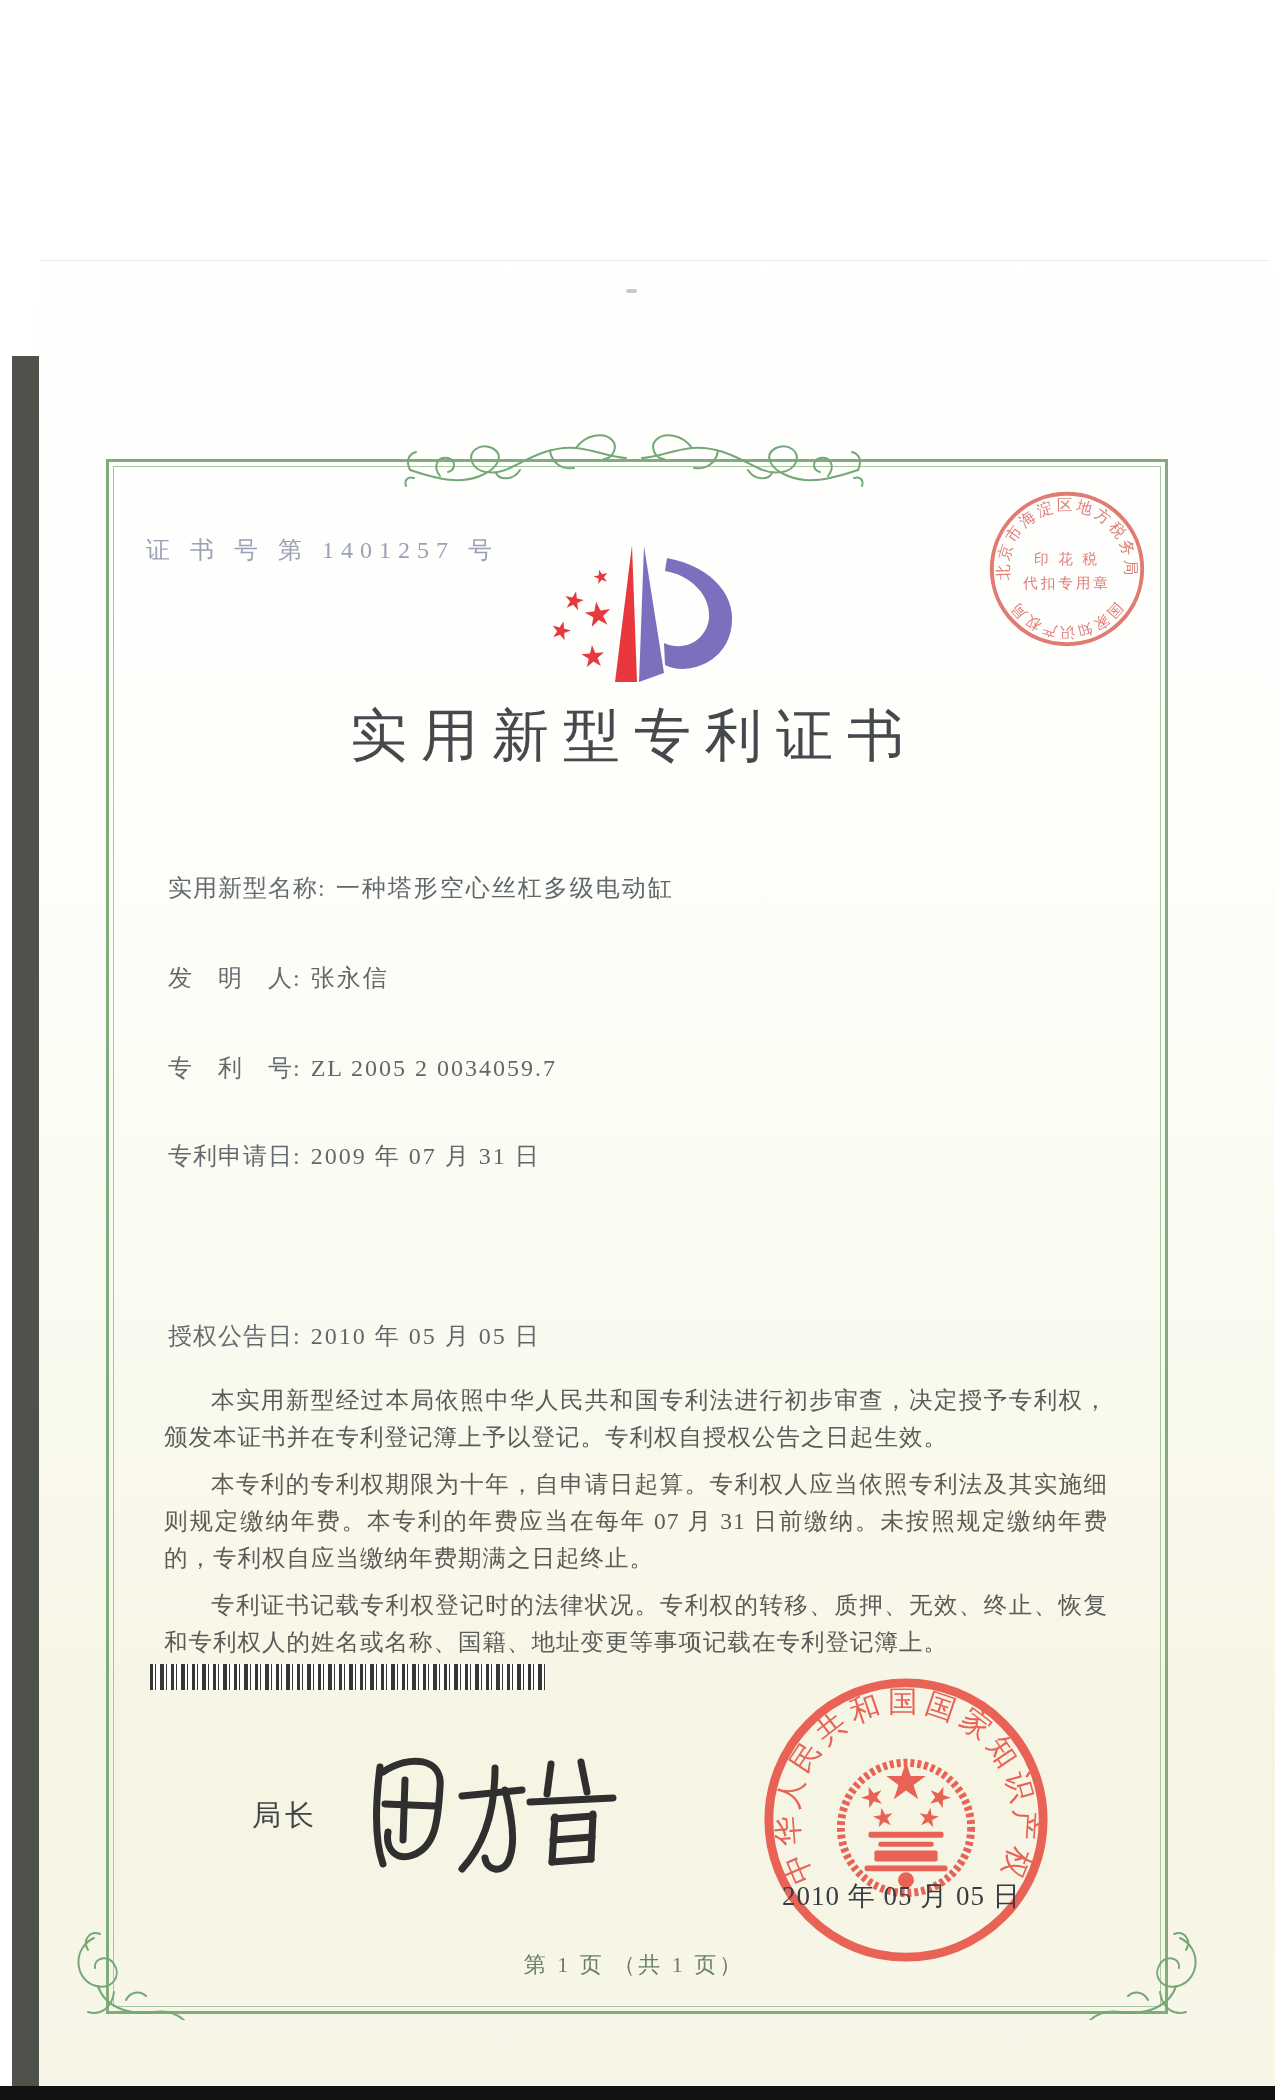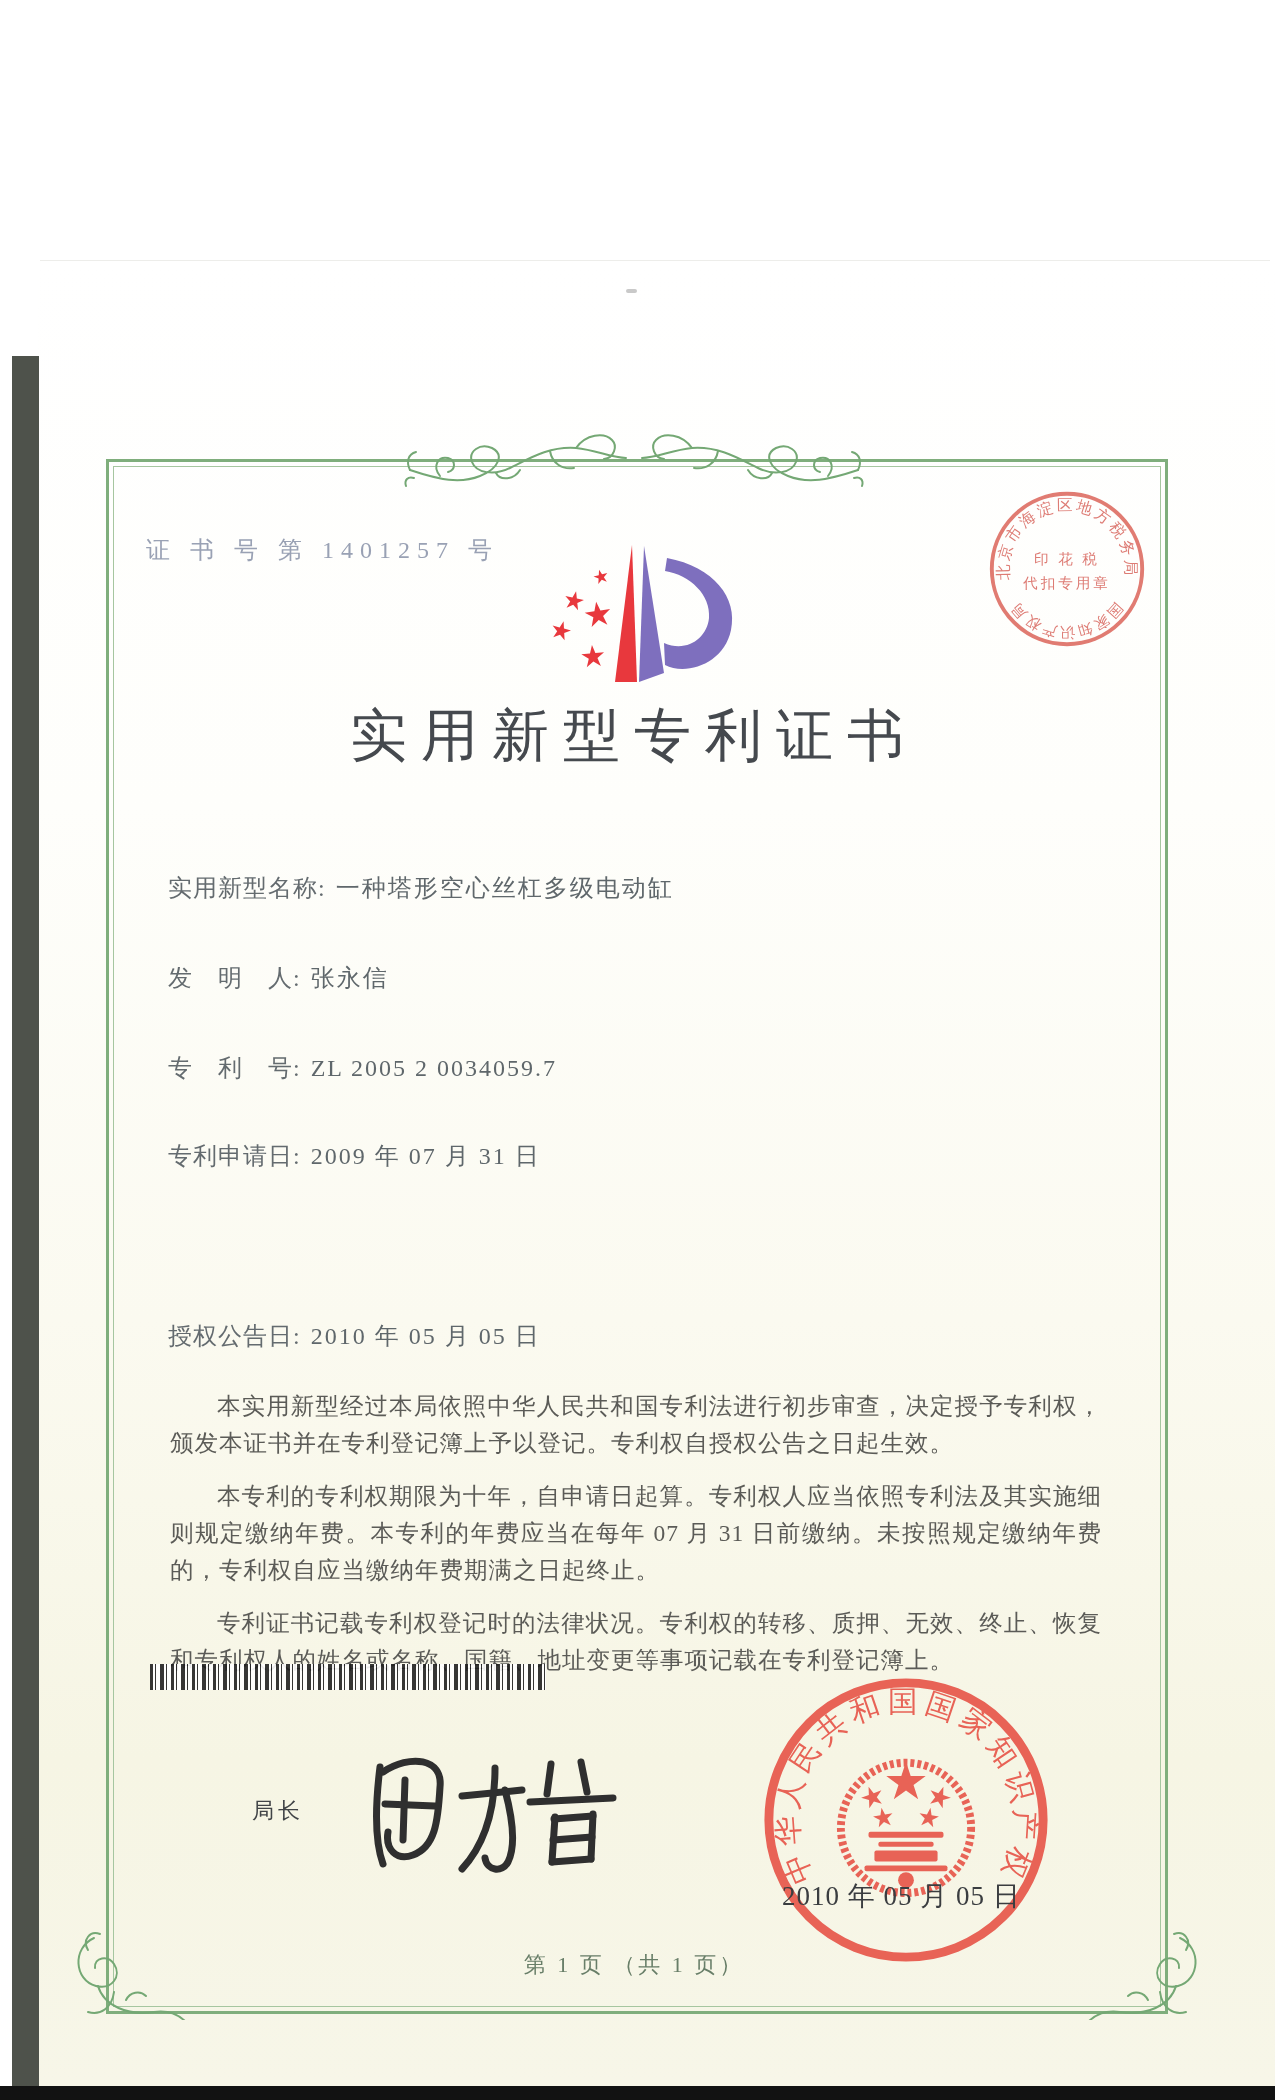--- a/index.html
+++ b/index.html
@@ -34,28 +34,28 @@
   .office-seal{position:absolute;left:758px;top:1672px;width:296px;height:296px;opacity:.93;}
   .seal-ring-text{font-size:30px;letter-spacing:6px;fill:#e7584c;font-family:"Liberation Serif",serif;}
   .seal-date{position:absolute;left:782px;top:1878px;font-size:27px;color:#3a3d40;letter-spacing:1px;z-index:6;}
   
   .field{position:absolute;left:168px;font-size:24px;color:#646b6f;letter-spacing:1px;white-space:nowrap;}
   .field .fvalue{margin-left:10px;color:#5f676b;letter-spacing:2px;}
   .f1{top:872px;} .f2{top:962px;} .f3{top:1052px;} .f4{top:1140px;} .f5{top:1228px;} .f6{top:1320px;}
   
   .body-text{position:absolute;left:154px;top:1372px;width:964px;font-size:23.5px;line-height:37px;
              color:#5b5b57;text-align:justify;letter-spacing:1px;}
-  .body-text p{margin:16px;text-indent:2em;}
+  .body-text p{margin:10px;text-indent:2em;}
   
   .barcode{position:absolute;left:150px;top:1664px;width:396px;height:26px;opacity:.88;
     background:repeating-linear-gradient(90deg,
       #1c1c1c 0 3px,#ffffff 3px 5px,#1c1c1c 5px 6px,#ffffff 6px 10px,
       #1c1c1c 10px 14px,#ffffff 14px 16px,#1c1c1c 16px 17px,#ffffff 17px 21px);}
   
-  .director{position:absolute;left:252px;top:1796px;font-size:22px;color:#414447;letter-spacing:4px;}
+  .director{position:absolute;left:252px;top:1796px;font-size:29px;color:#414447;letter-spacing:4px;}
   .signature{position:absolute;left:325px;top:1722px;width:300px;height:185px;z-index:5;}
   
   .footer{position:absolute;left:106px;top:1950px;width:1056px;text-align:center;
           font-size:22px;color:#687e68;letter-spacing:3px;}
   .green-stroke{stroke:#74a874;fill:none;stroke-width:2;stroke-linecap:round;}
 </style>
 </head>
 <body>
 
 <div class="scan">

